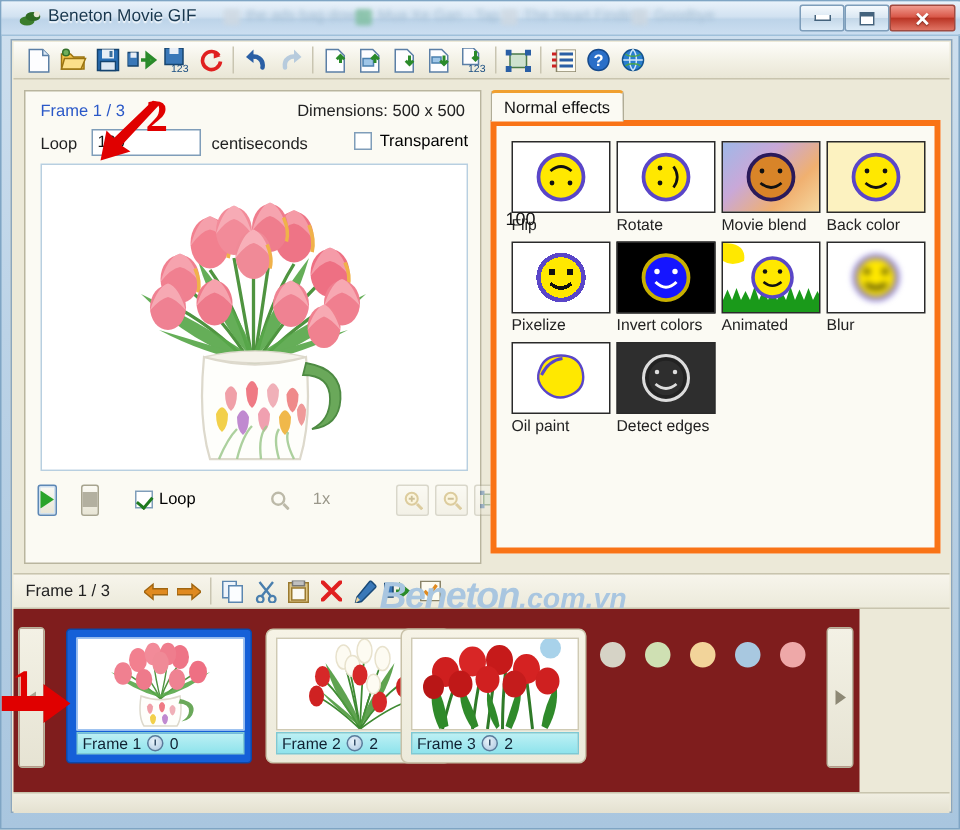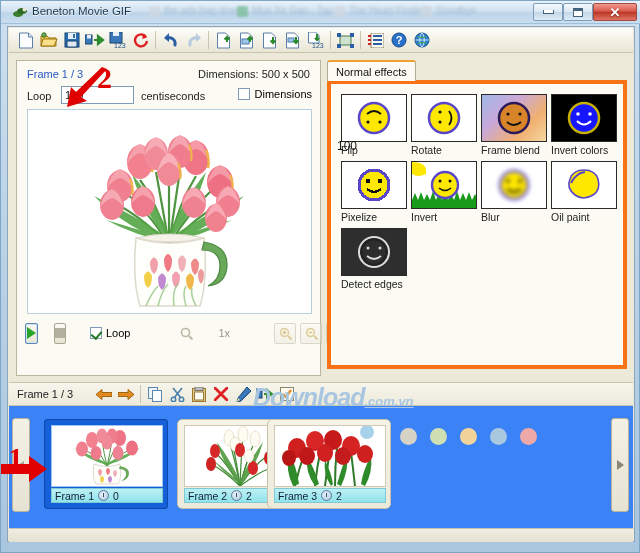--- a/index.html
+++ b/index.html
@@ -103,21 +103,21 @@
     display:flex; align-items:center; gap:16px;
   }
   .ctl-btn {
     width:22px; height:21px; border:1px solid #a7a48f; border-radius:2px;
     background:linear-gradient(180deg,#fbfaf4,#e8e5d5);
     display:flex; align-items:center; justify-content:center;
   }
   .ctl-btn.sel { border:1px solid #5d87b5; box-shadow:inset 0 0 0 1px #cfe0f0; }
   .ctl-btn.dim { opacity:.4; }
   #loop-wrap { display:flex; align-items:center; gap:4px; margin-left:8px; }
-  #zoom-level { color:#9a978a; margin-left:20px; }
+  #zoom-level { color:#9a978a; margin-left:10px; }
 
   
   #right-panel { position:absolute; left:319px; top:33px; width:300px; height:316px; }
   #tabs { position:absolute; left:0; top:0; display:flex; align-items:flex-end; height:21px; }
   .tab {
     height:20px; padding:0 8px; display:flex; align-items:center; font-size:11px;
     border:1px solid #b0ac96; border-bottom:none; border-radius:3px 3px 0 0;
     background:linear-gradient(180deg,#eceadb,#ddd9c6); color:#333; margin-right:2px;
   }
   .tab.active {
@@ -150,24 +150,24 @@
     border-top:1px solid #c8c4ae; border-bottom:1px solid #c8c4ae;
     display:flex; align-items:center; padding-left:8px; overflow:hidden;
   }
   #strip-frame-label { font-size:11px; color:#222; margin-right:20px; }
   .st-btn { width:22px; height:20px; display:flex; align-items:center; justify-content:center; }
   #watermark {
     position:absolute; left:245px; top:356px; font-size:25px; font-weight:bold;
     font-style:italic; color:#a9c6e0; letter-spacing:-1px; white-space:nowrap;
     pointer-events:none; z-index:5; font-family:"Liberation Sans", sans-serif;
   }
-  #watermark .small { font-size:13px; letter-spacing:0;text-decoration:underline; }
+  #watermark .small { font-size:19px; letter-spacing:0; }
   #strip {
-    position:absolute; left:1px; top:379px; width:624px; height:122px;
-    background:#3b82f6; overflow:hidden;
+    position:absolute; left:1px; top:379px; width:564px; height:122px;
+    background:#7f1d1d; overflow:hidden;
   }
   .frame-card {
     position:absolute; top:13px; width:124px; height:90px;
     border:1px solid #c8c1a8; border-radius:5px;
     background:linear-gradient(180deg,#f6f3e6,#eceadb);
   }
   .frame-card.selected {
     background:#1560d8; border:1px solid #0d47a8; border-radius:3px;
   }
   .frame-thumb {
@@ -380,21 +380,21 @@
     </div>
 
     <div id="left-panel">
       <div id="frame-label">Frame 1 / 3</div>
       <div id="dimensions">Dimensions: 500 x 500</div>
       <div id="delay-label">Loop</div>
       <input id="delay-input" value="100" style="">
       <div id="centiseconds">centiseconds</div>
       <div id="transparent-wrap">
         <span class="cbx"></span>
-        <span>Dimensions</span>
+        <span>Transparent</span>
       </div>
 
       <div id="preview-box">
         <svg width="283" height="203" viewBox="0 0 283 203">
           <rect width="283" height="203" fill="#ffffff"></rect>
           <g stroke="#4f9440" stroke-width="2.2" fill="none">
             <path d="M141 135 Q130 95 112 70"></path>
               <path d="M141 135 Q150 95 168 66"></path>
             <path d="M141 135 Q135 100 128 62"></path>
               <path d="M141 135 Q146 100 152 60"></path>
@@ -591,61 +591,72 @@
 
           <div class="effect">
             <div class="effect-thumb" style="background:linear-gradient(135deg,#9fb8e8 0%,#c9a8d8 35%,#f0b070 70%,#f5d8a0 100%);">
               <svg width="40" height="40" viewBox="0 0 40 40">
                 <circle cx="20" cy="20" r="15" fill="#d88428" stroke="#2a1a5a" stroke-width="2.5"></circle>
                 <circle cx="14" cy="16" r="1.6" fill="#111"></circle>
                   <circle cx="26" cy="16" r="1.6" fill="#111"></circle>
                 <path d="M13 24 Q20 30 27 24" stroke="#111" stroke-width="1.8" fill="none"></path>
               </svg>
             </div>
-            <div class="effect-name">Frame blend</div>
-          </div>
-
+            <div class="effect-name">Movie blend</div>
+          </div>
+
+          <div class="effect">
+            <div class="effect-thumb" style="background:#fcf2c0;">
+              <svg width="40" height="40" viewBox="0 0 40 40">
+                <circle cx="20" cy="20" r="15" fill="#ffe800" stroke="#5a46c8" stroke-width="2.5"></circle>
+                <circle cx="14" cy="16" r="1.6" fill="#111"></circle>
+                  <circle cx="26" cy="16" r="1.6" fill="#111"></circle>
+                <path d="M13 24 Q20 30 27 24" stroke="#111" stroke-width="1.8" fill="none"></path>
+              </svg>
+            </div>
+            <div class="effect-name">Back color</div>
+          </div>
+
+          <div class="effect">
+            <div class="effect-thumb">
+              <svg width="40" height="40" viewBox="0 0 40 40" shape-rendering="crispEdges">
+                <circle cx="20" cy="20" r="15" fill="#ffe800" stroke="#5a46c8" stroke-width="3"></circle>
+                <rect x="12" y="14" width="4" height="4" fill="#111"></rect>
+                  <rect x="24" y="14" width="4" height="4" fill="#111"></rect>
+                <path d="M13 24 Q20 30 27 24" stroke="#111" stroke-width="2.4" fill="none"></path>
+              </svg>
+            </div>
+            <div class="effect-name">Pixelize</div>
+          </div>
 
           <div class="effect">
             <div class="effect-thumb" style="background:#000;">
               <svg width="40" height="40" viewBox="0 0 40 40">
                 <circle cx="20" cy="20" r="15" fill="#1515ff" stroke="#c8b000" stroke-width="2.5"></circle>
                 <circle cx="14" cy="16" r="1.8" fill="#fff"></circle>
                   <circle cx="26" cy="16" r="1.8" fill="#fff"></circle>
                 <path d="M13 23 Q20 30 27 23" stroke="#fff" stroke-width="2" fill="none"></path>
               </svg>
             </div>
             <div class="effect-name">Invert colors</div>
-          </div>
-
-          <div class="effect">
-            <div class="effect-thumb">
-              <svg width="40" height="40" viewBox="0 0 40 40" shape-rendering="crispEdges">
-                <circle cx="20" cy="20" r="15" fill="#ffe800" stroke="#5a46c8" stroke-width="3"></circle>
-                <rect x="12" y="14" width="4" height="4" fill="#111"></rect>
-                  <rect x="24" y="14" width="4" height="4" fill="#111"></rect>
-                <path d="M13 24 Q20 30 27 24" stroke="#111" stroke-width="2.4" fill="none"></path>
-              </svg>
-            </div>
-            <div class="effect-name">Pixelize</div>
           </div>
 
           <div class="effect">
             <div class="effect-thumb" style="background:#fff;position:relative;">
               <svg width="66" height="48" viewBox="0 0 66 48" style="position:absolute;left:0;top:0;">
                 <path d="M0 0 Q16 0 14 12 Q6 16 0 12z" fill="#ffe800"></path>
                 <rect x="0" y="38" width="66" height="10" fill="#1a9a1a"></rect>
                 <path d="M0 38 l3-7 3 7 3-8 3 8 3-6 3 6 3-9 3 9 3-7 3 7 3-8 3 8 3-6 3 6 3-9 3 9 3-7 3 7 3-8 3 8 3-6 3 6z" fill="#1a9a1a"></path>
                 <circle cx="33" cy="23" r="13" fill="#ffe800" stroke="#5a46c8" stroke-width="2.4"></circle>
                 <circle cx="28" cy="19" r="1.5" fill="#111"></circle>
                   <circle cx="38" cy="19" r="1.5" fill="#111"></circle>
                 <path d="M27 26 Q33 31 39 26" stroke="#111" stroke-width="1.6" fill="none"></path>
               </svg>
             </div>
-            <div class="effect-name">Invert</div>
+            <div class="effect-name">Animated</div>
           </div>
 
           <div class="effect">
             <div class="effect-thumb">
               <svg width="40" height="40" viewBox="0 0 40 40" style="filter:blur(2px);">
                 <circle cx="20" cy="20" r="14" fill="#ffe800" stroke="#7a6ad0" stroke-width="3"></circle>
                 <circle cx="14" cy="16" r="1.8" fill="#111"></circle>
                   <circle cx="26" cy="16" r="1.8" fill="#111"></circle>
                 <path d="M13 24 Q20 30 27 24" stroke="#111" stroke-width="2" fill="none"></path>
               </svg>
@@ -734,21 +745,21 @@
       </div>
       <div class="st-btn">
         <svg width="14" height="14" viewBox="0 0 14 14">
           <rect x="0.5" y="0.5" width="13" height="13" fill="#fdfbf0" stroke="#8a8468"></rect>
           <path d="M3 7 6 10 11 3" stroke="#e08a20" stroke-width="2.2" fill="none"></path>
         </svg>
       </div>
     </div>
 
     <div id="watermark">
-      <span>Download</span><span class="small">.com</span><span class="small">.vn</span>
+      <span>Beneton</span><span class="small">.com</span><span class="small">.vn</span>
     </div>
 
     <div id="strip">
 
       <div id="scroll-left">
         <span class="tri-left"></span>
       </div>
 
       <div class="frame-card selected" style="left:35px;">
         <div class="frame-thumb">

